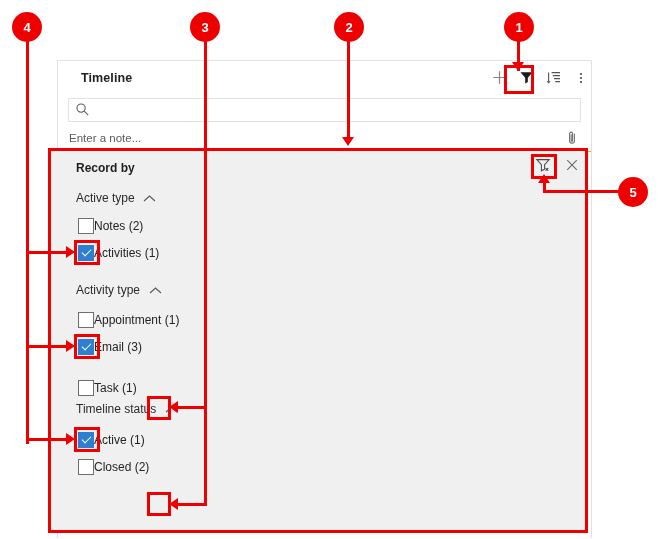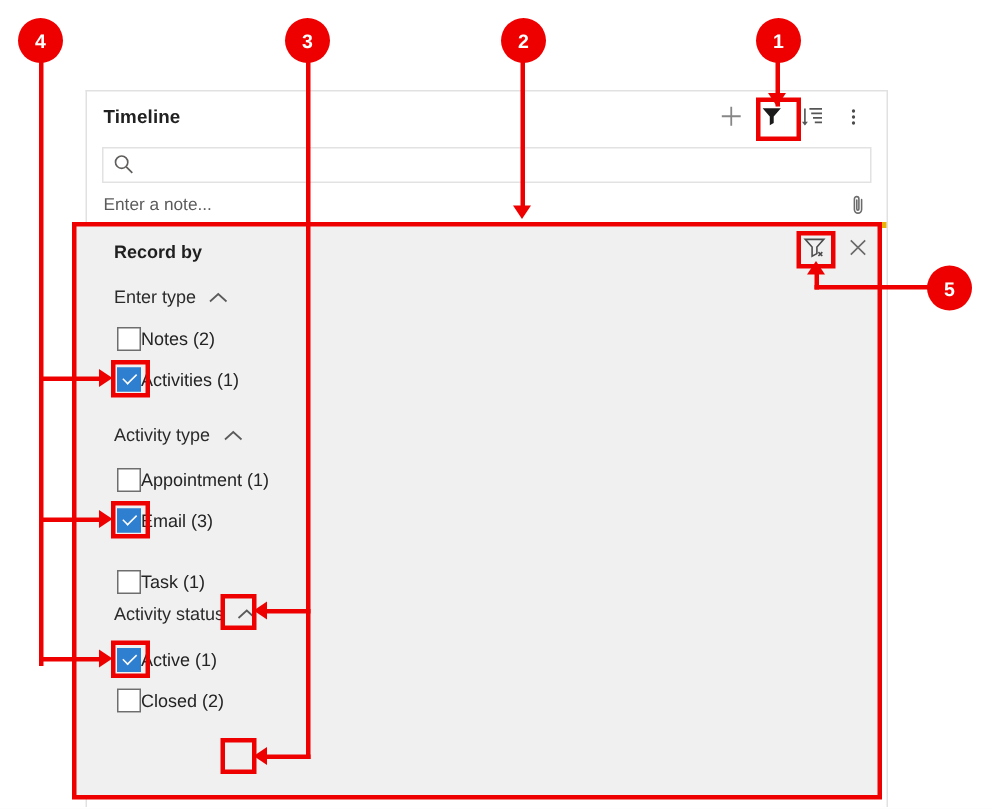--- a/index.html
+++ b/index.html
@@ -26,21 +26,21 @@
     top: 60px;
     width: 535px;
     height: 478px;
     background: #ffffff;
     border: 1px solid #e1e1e1;
     border-bottom: none;
     box-sizing: border-box;
   }
   .timeline-header {
     position: absolute;
-    left: 0; top: 0;
+    left: 12px; top: 0;
     width: 100%;
     height: 33px;
     display: flex;
     align-items: center;
     box-sizing: border-box;
     padding: 0 10px 0 11px;
   }
   .timeline-title {
     font-size: 12.5px;
     font-weight: bold;
@@ -109,21 +109,21 @@
   
   .note-row {
     position: absolute;
     left: 0; top: 64px;
     width: 100%;
     height: 27px;
     box-sizing: border-box;
     padding: 0 10px 0 11px;
     display: flex;
     align-items: center;
-    border-bottom: 4px solid #eab308;
+    border-bottom: 1px solid #eab308;
   }
   .note-placeholder {
     font-size: 11.5px;
     color: #5b5b5b;
   }
   .clip-ico {
     margin-left: auto;
     width: 18px; height: 18px;
     color: #6b6b6b;
     display: flex; align-items: center; justify-content: center;
@@ -342,21 +342,21 @@
       <button class="icon-btn">
         <svg width="14" height="14" viewBox="0 0 14 14" aria-hidden="true">
           <path d="M2.2 2.2l9.6 9.6M11.8 2.2l-9.6 9.6" stroke="#6b6b6b" stroke-width="1.1"></path>
         </svg>
       </button>
     </div>
 
     <div class="fb-title">Record by</div>
 
     <div class="group-head" style="top:40px">
-      <span>Enter type</span>
+      <span>Active type</span>
       <span class="chev">
         <svg width="13" height="9" viewBox="0 0 13 9" aria-hidden="true">
             <path d="M1 7l5.5-5L12 7" stroke="#5b5b5b" stroke-width="1.15" fill="none"></path>
           </svg>
       </span>
     </div>
     <div class="opt-row" style="top:67px">
       <span class="cbx"></span>
       <span class="opt-label">Notes (2)</span>
     </div>
@@ -380,21 +380,21 @@
     <div class="opt-row" style="top:188px">
       <span class="cbx checked"></span>
       <span class="opt-label">Email (3)</span>
     </div>
     <div class="opt-row" style="top:229px">
       <span class="cbx"></span>
       <span class="opt-label">Task (1)</span>
     </div>
 
     <div class="group-head" style="top:251px">
-      <span>Activity status</span>
+      <span>Timeline status</span>
       <span class="chev">
         <svg width="13" height="9" viewBox="0 0 13 9" aria-hidden="true">
             <path d="M1 7l5.5-5L12 7" stroke="#5b5b5b" stroke-width="1.15" fill="none"></path>
           </svg>
       </span>
     </div>
     <div class="opt-row" style="top:281px">
       <span class="cbx checked"></span>
       <span class="opt-label">Active (1)</span>
     </div>

